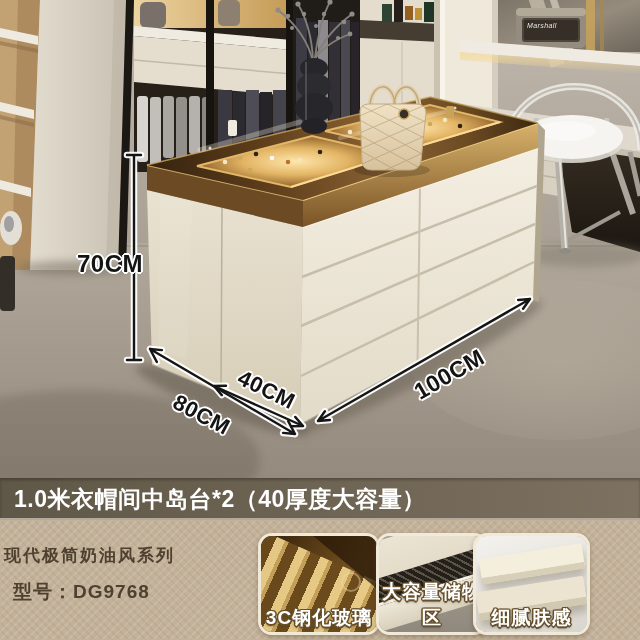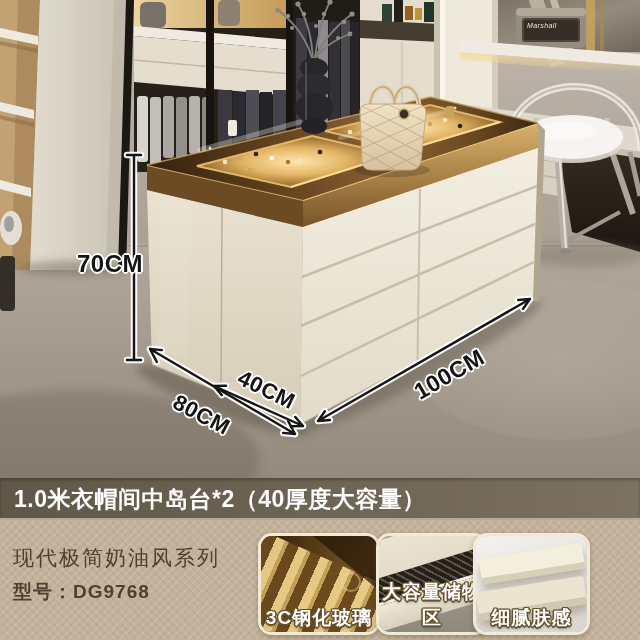--- a/index.html
+++ b/index.html
@@ -19,21 +19,21 @@
   .banner{left:0;top:478px;width:640px;height:40px;
     background:linear-gradient(90deg,#5f5747,#7d7160);
     box-shadow:inset 0 2px 3px rgba(0,0,0,.25);}
   .banner span{display:block;padding-left:14px;line-height:42px;font-size:23px;
     font-weight:700;color:#fff;letter-spacing:.5px;white-space:nowrap;}
   
   .info-panel{left:0;top:520px;width:640px;height:120px;background:#c3b29a;
     background-image:
       repeating-linear-gradient(135deg,rgba(255,255,255,.10) 0 2px,rgba(255,255,255,0) 2px 6px),
       repeating-linear-gradient(45deg,rgba(130,105,75,.10) 0 2px,rgba(130,105,75,0) 2px 6px);}
-  .series-text{position:absolute;left:13px;top:24px;font-size:21px;font-weight:400;
+  .series-text{position:absolute;left:4px;top:24px;font-size:17px;font-weight:700;
     color:#4e4130;letter-spacing:2px;}
   .model-text{position:absolute;left:13px;top:59px;font-size:19px;font-weight:700;
     color:#4e4130;letter-spacing:1px;}
   .feature-card{position:absolute;top:13px;height:102px;border-radius:14px;
     border:3px solid #f2ead8;overflow:hidden;box-sizing:border-box;
     box-shadow:0 2px 5px rgba(90,70,40,.4);}
   .caption{position:absolute;left:0;bottom:1px;width:100%;text-align:center;
     font-size:19px;font-weight:700;color:#fff;letter-spacing:1px;
     text-shadow:-1.5px 0 0 #66502c,1.5px 0 0 #66502c,0 -1.5px 0 #66502c,0 1.5px 0 #66502c,
       -1px -1px 0 #66502c,1px 1px 0 #66502c,1px -1px 0 #66502c,-1px 1px 0 #66502c,

